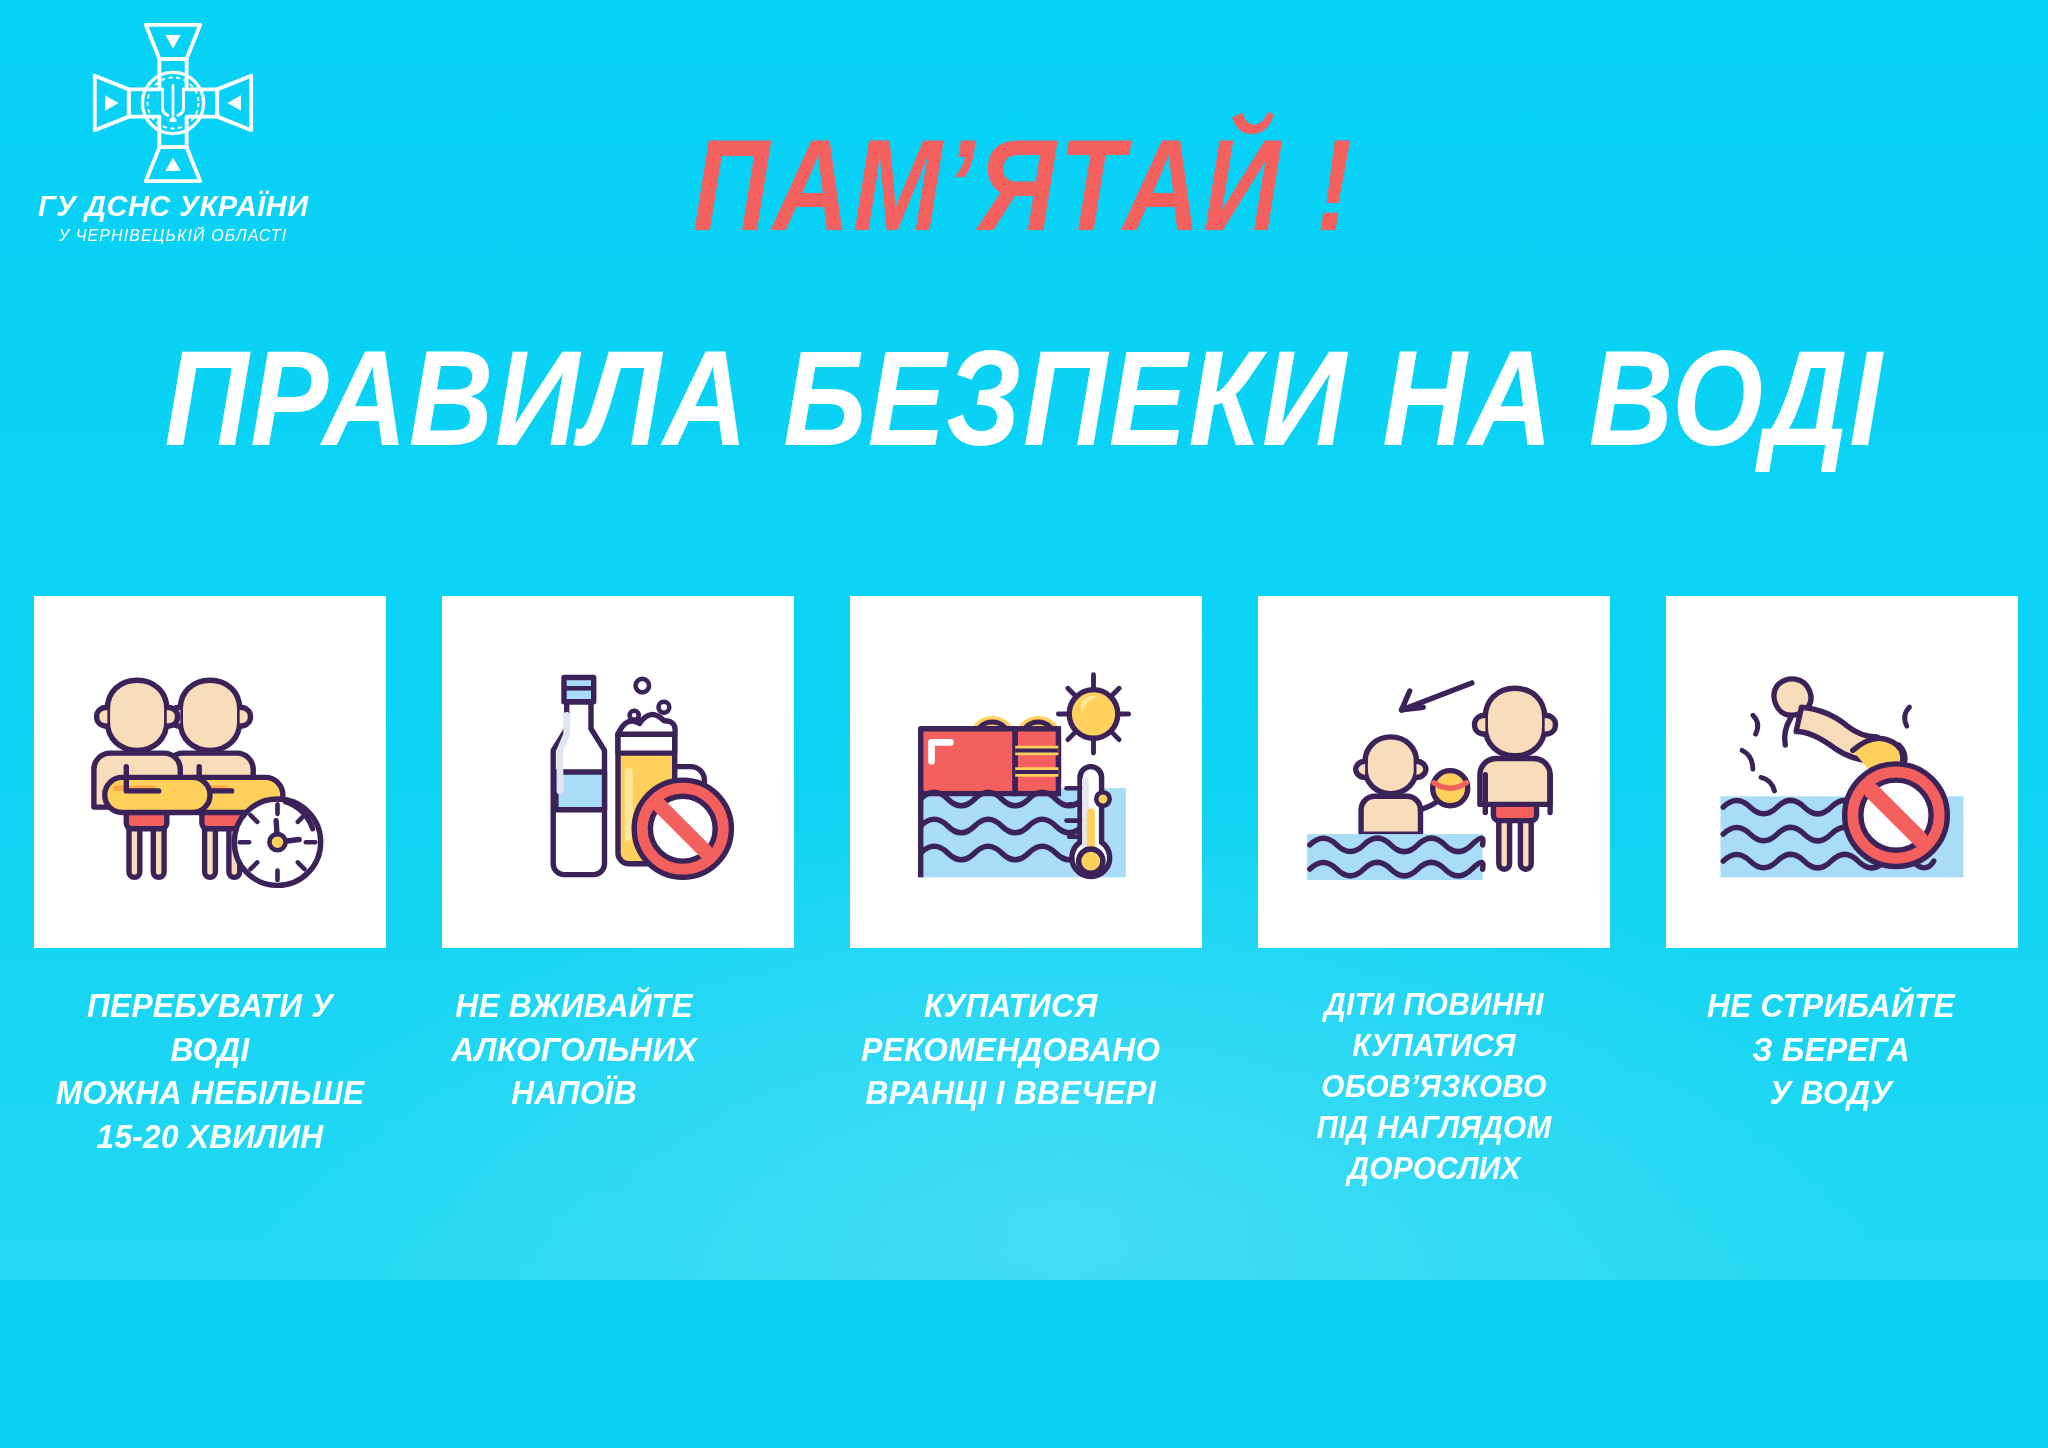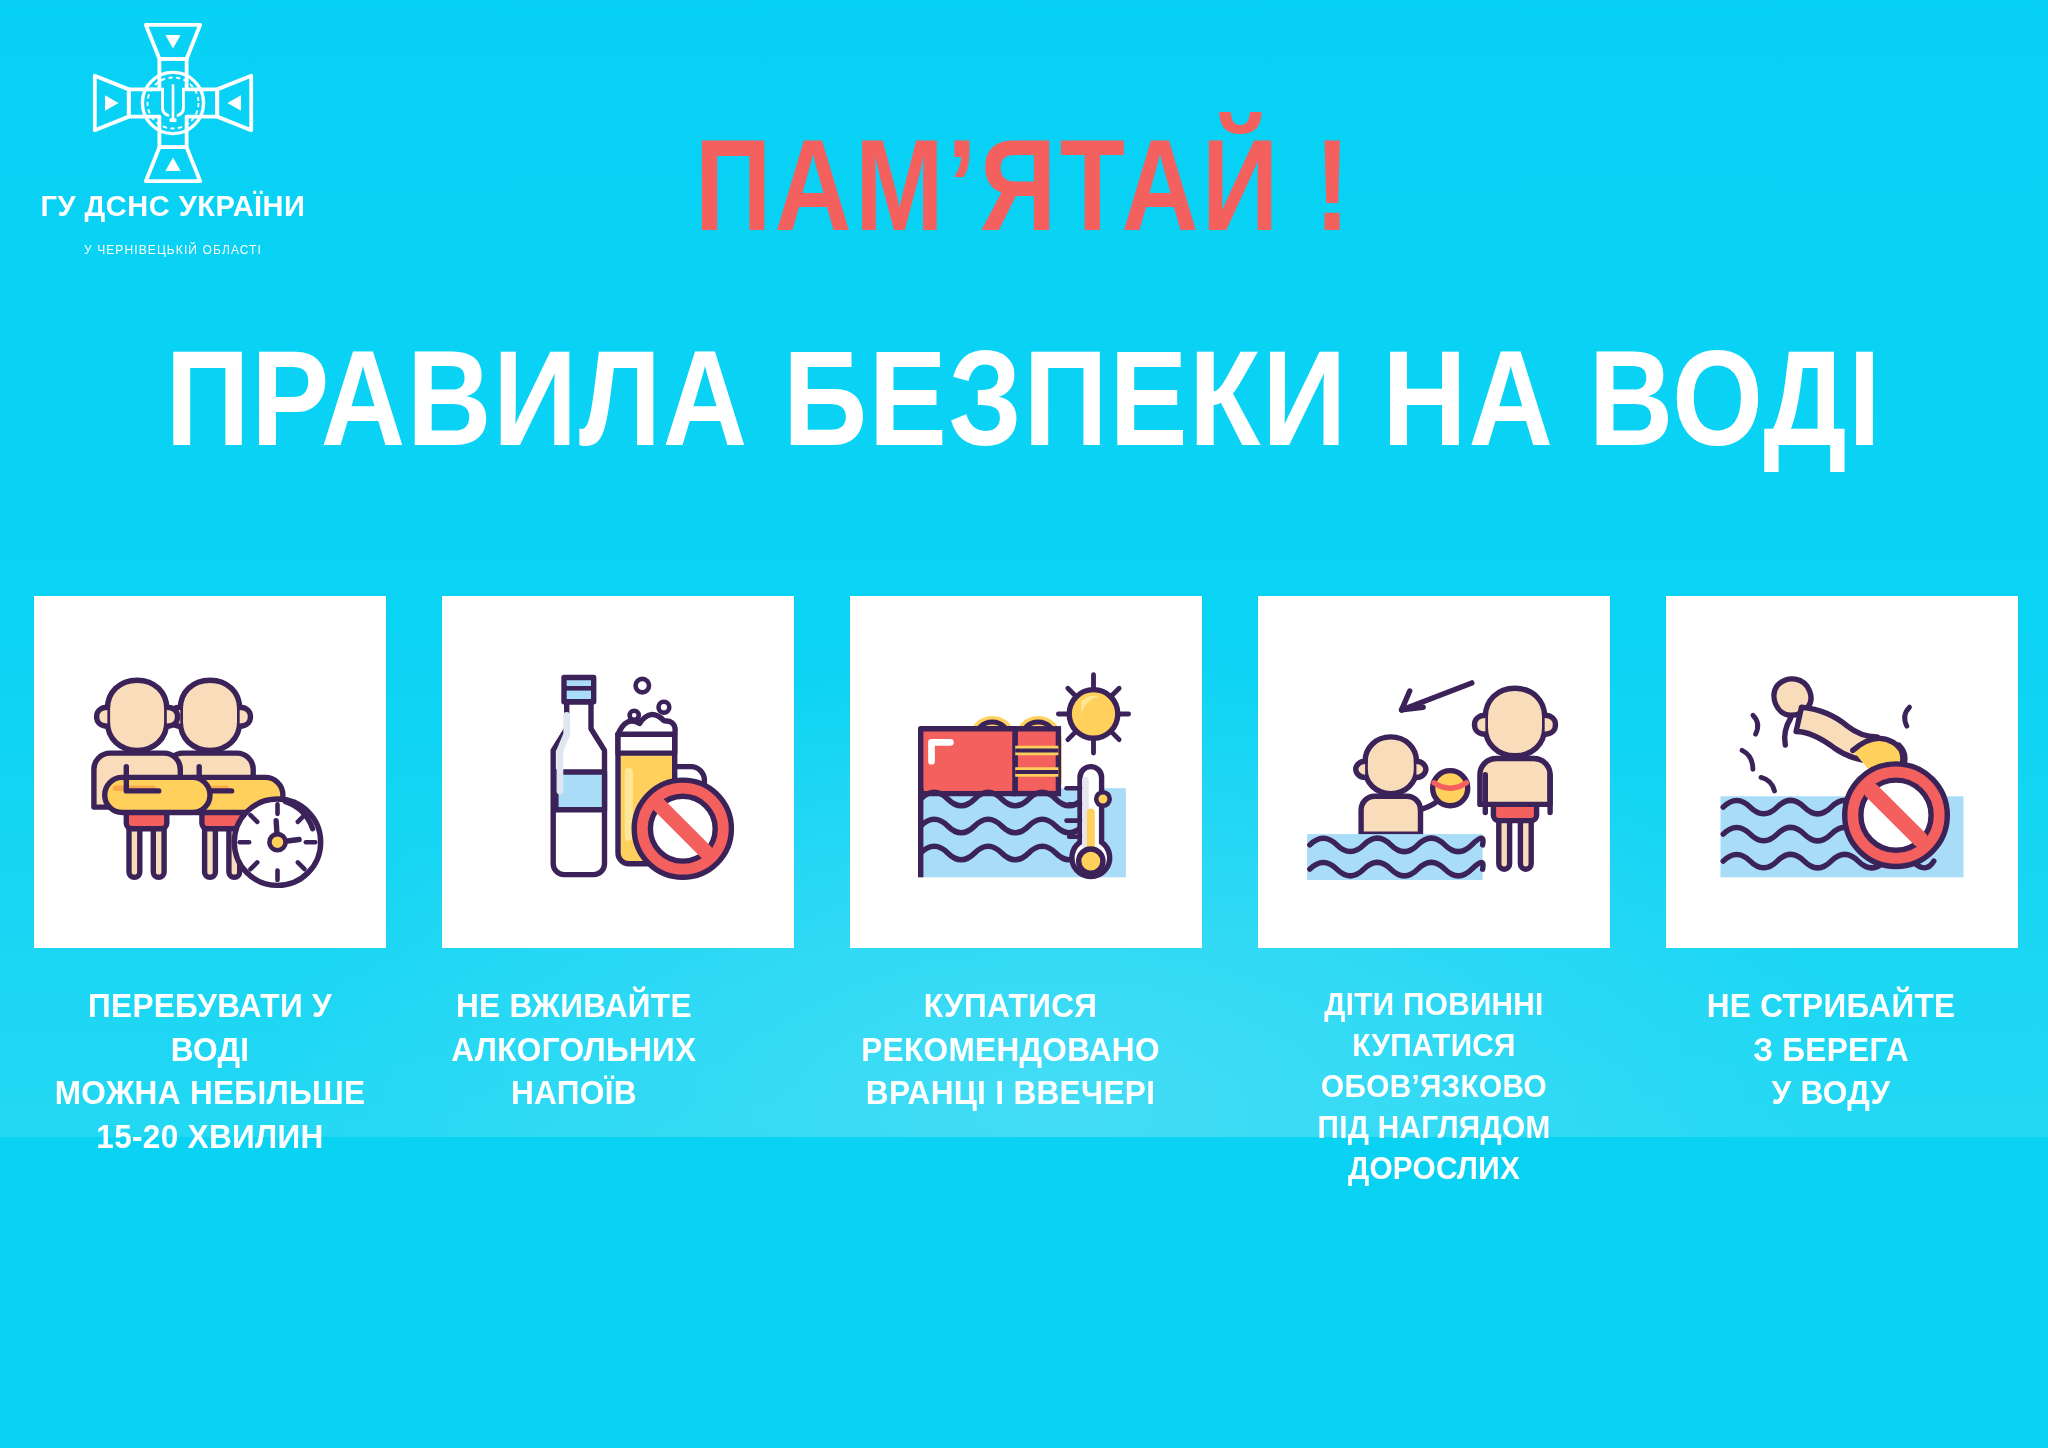--- a/index.html
+++ b/index.html
@@ -6,36 +6,37 @@
   *{margin:0;padding:0;box-sizing:border-box;}
   html,body{width:2048px;height:1448px;}
   body{
     font-family:"Liberation Sans", sans-serif;
     background:#0ad2f2;
     overflow:hidden;
     position:relative;
   }
   #poster{
     position:absolute;inset:0;
-    width:2048px;height:1137px;
+    width:2048px;height:1280px;
     background:
       radial-gradient(ellipse 1300px 700px at 52% 96%, rgba(96,224,247,.55) 0%, rgba(10,210,242,0) 62%),
       linear-gradient(180deg,#07d1f5 0%, #0bd3f4 55%, #23d8f3 100%);
+    font-style: italic;
   }
 
   
   .logo-block{position:absolute;left:38px;top:18px;width:270px;text-align:center;}
   .logo-cross{width:170px;height:170px;margin:0 auto;display:block;}
   .logo-name{
     color:#ffffff;font-weight:700;letter-spacing:.5px;
     font-size:29px;line-height:1;margin-top:4px;white-space:nowrap;
   }
   .logo-sub{
     color:#ffffff;font-weight:400;letter-spacing:1.1px;
-    font-size:12px;line-height:1;margin-top:23px;white-space:nowrap;
+    font-size:16px;line-height:1;margin-top:7px;white-space:nowrap;
   }
 
   
   .remember{
     position:absolute;left:0;right:0;top:120px;
     text-align:center;
     color:#f4605e;
     font-size:130px;
     line-height:1;
     font-weight:700;

